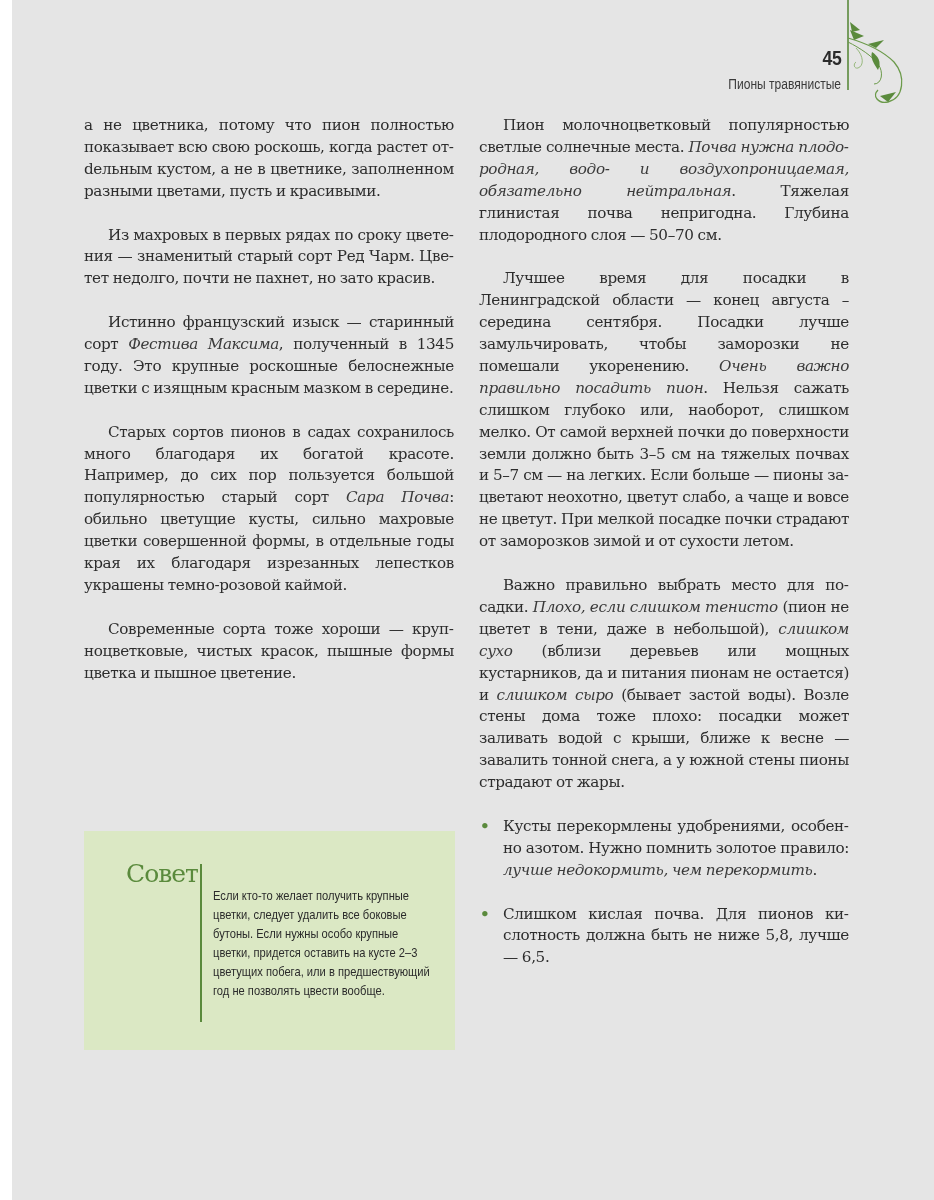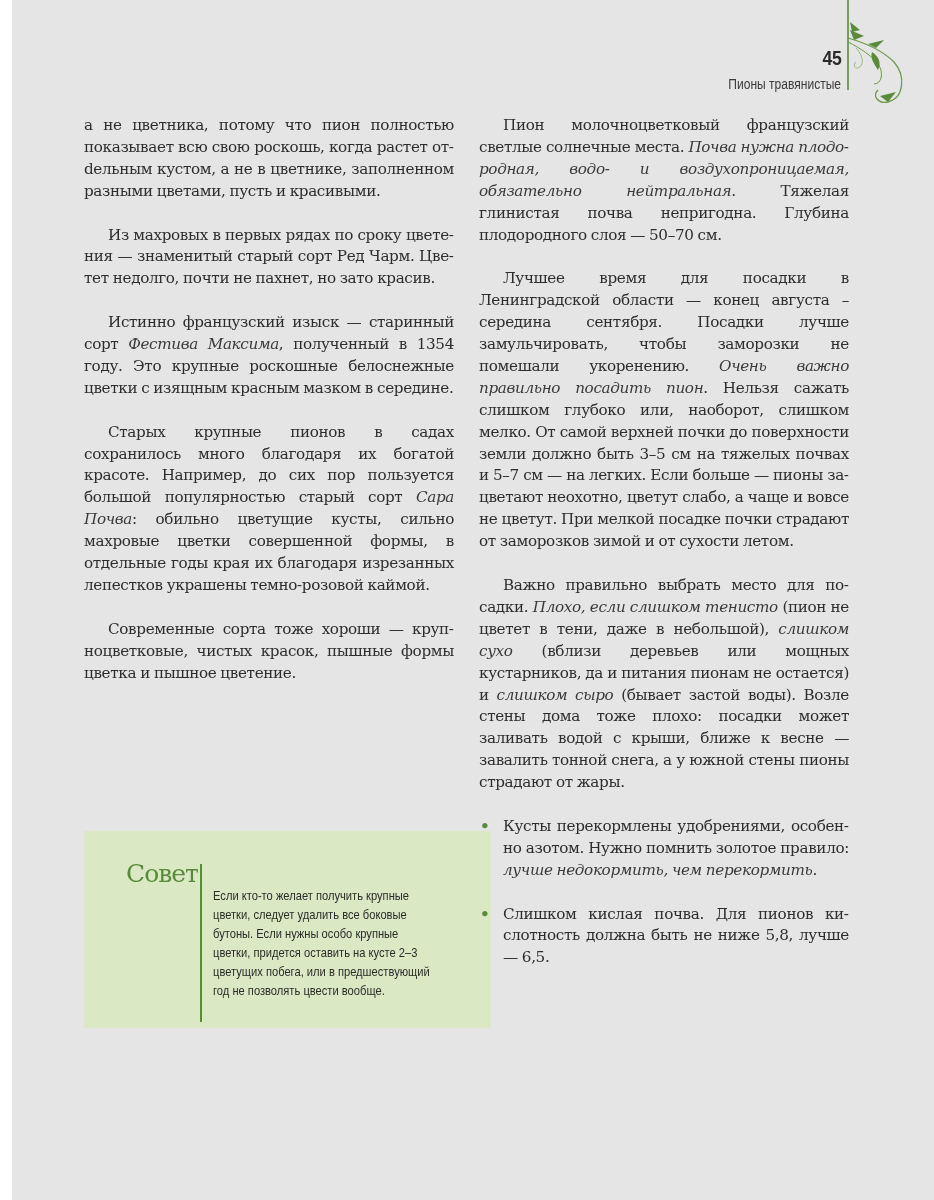--- a/index.html
+++ b/index.html
@@ -26,23 +26,22 @@
   .col-left { left: 72px; width: 370px; }
   .col-right { left: 467px; width: 370px; }
   .col p { margin: 0 0 21.9px 0; text-indent: 24px; letter-spacing: -0.35px; word-spacing: -0.5px; hyphens: manual; }
   .col p.noindent { text-indent: 0; }
   .col em { font-style: italic; color: #3a3a3a; }
 
   .bullet { position: relative; padding-left: 24px; margin: 0 0 21.9px 0; letter-spacing: -0.35px; word-spacing: -0.5px; text-align: justify; }
   .bullet-dot { position: absolute; left: 1px; top: 0; color: #5a8a3c; font-weight: bold; }
 
   .tip-box {
-    position: absolute; left: 72px; top: 831px; width: 371px; height: 197px;
+    position: absolute; left: 72px; top: 831px; width: 371px; height: 219px;
     background: #dbe8c4;
-    padding-left: 36px;
   }
   .tip-title {
     position: absolute; left: 42px; top: 28px;
     font-family: "DejaVu Serif", serif; font-size: 25px; color: #5a8a3c; letter-spacing: -1px;
   }
   .tip-rule { position: absolute; left: 116px; top: 33px; width: 2px; height: 158px; background: #5a8a3c; }
   .tip-text {
     position: absolute; left: 129px; top: 56px; width: 230px;
     font-family: "Liberation Sans", sans-serif; font-size: 12.4px; line-height: 19px; color: #2b2b2b;
     transform: scaleX(0.9); transform-origin: left top; width: 250px;
@@ -64,33 +63,33 @@
     <path d="M8 22 L 18 30 L 10 32 Z" fill="#5a8a3c"></path>
     <path d="M8 30 L 22 36 L 12 40 Z" fill="#5a8a3c"></path>
     <path d="M26 44 L 42 40 L 34 48 Z" fill="#5a8a3c"></path>
     <path d="M30 52 C 36 56, 40 62, 36 70 C 32 64, 28 58, 30 52 Z" fill="#5a8a3c"></path>
     <path d="M38 96 L 54 92 L 46 102 Z" fill="#5a8a3c"></path>
   </svg>
 
   <div class="col col-left">
     <p class="noindent"><span>а не цветника, потому что пион полностью показывает всю свою роскошь, когда растет от­dельным кустом, а не в цветнике, заполненном разными цветами, пусть и красивыми.</span></p>
     <p><span>Из махровых в первых рядах по сроку цвете­ния — знаменитый старый сорт Ред Чарм. Цве­тет недолго, почти не пахнет, но зато красив.</span></p>
-    <p><span>Истинно французский изыск — старинный сорт </span><em>Фестива Максима</em><span>, полученный в 1354 году. Это крупные роскошные белоснежные цветки с изящным красным мазком в середине.</span></p>
-    <p><span>Старых крупные пионов в садах сохранилось много благодаря их богатой красоте. Например, до сих пор пользуется большой популярностью старый сорт </span><em>Сара Почва</em><span>: обильно цветущие кусты, сильно махровые цветки совершенной формы, в отдельные годы края их благодаря изрезанных лепестков украшены темно-розо­вой каймой.</span></p>
+    <p><span>Истинно французский изыск — старинный сорт </span><em>Фестива Максима</em><span>, полученный в 1345 году. Это крупные роскошные белоснежные цветки с изящным красным мазком в середине.</span></p>
+    <p><span>Старых сортов пионов в садах сохранилось много благодаря их богатой красоте. Например, до сих пор пользуется большой популярностью старый сорт </span><em>Сара Почва</em><span>: обильно цветущие кусты, сильно махровые цветки совершенной формы, в отдельные годы края их благодаря изрезанных лепестков украшены темно-розо­вой каймой.</span></p>
     <p><span>Современные сорта тоже хороши — круп­ноцветковые, чистых красок, пышные формы цветка и пышное цветение.</span></p>
   </div>
 
   <div class="tip-box">
     <div class="tip-title">Совет</div>
     <div class="tip-rule"></div>
     <div class="tip-text">Если кто-то желает получить круп­ные цветки, следует удалить все боковые бутоны. Если нужны особо крупные цветки, придется оставить на кусте 2–3 цветущих побега, или в предшествующий год не позво­лять цвести вообще.</div>
   </div>
 
   <div class="col col-right">
-    <p><span>Пион молочноцветковый французский светлые солнечные места. </span><em>Почва нужна плодо­родная, водо- и воздухопроницаемая, обязатель­но нейтральная</em><span>. Тяжелая глинистая почва непригодна. Глубина плодородного слоя — 50–70 см.</span></p>
+    <p><span>Пион молочноцветковый популярностью светлые солнечные места. </span><em>Почва нужна плодо­родная, водо- и воздухопроницаемая, обязатель­но нейтральная</em><span>. Тяжелая глинистая почва непригодна. Глубина плодородного слоя — 50–70 см.</span></p>
     <p><span>Лучшее время для посадки в Ленинградской области — конец августа – середина сентяб­ря.  Посадки лучше замульчировать, чтобы заморозки не помешали укоренению. </span><em>Очень важно правильно посадить пион</em><span>. Нельзя сажать слишком глубоко или, наоборот, слишком мелко. От самой верхней почки до поверхности земли должно быть 3–5 см на тяжелых почвах и 5–7 см — на легких. Если больше — пионы за­цветают неохотно, цветут слабо, а чаще и вовсе не цветут. При мелкой посадке почки страдают от заморозков зимой и от сухости летом.</span></p>
     <p><span>Важно правильно выбрать место для по­садки. </span><em>Плохо, если слишком тенисто</em><span> (пион не цветет в тени, даже в небольшой), </span><em>слишком сухо</em><span> (вблизи деревьев или мощных кустарников, да и питания пионам не остается) и </span><em>слишком сыро</em><span> (бывает застой воды). Возле стены дома тоже плохо: посадки может заливать водой с крыши, ближе к весне — завалить тонной снега, а у южной стены пионы страдают от жары.</span></p>
 
     <div class="bullet">
       <span class="bullet-dot">•</span><span>Кусты перекормлены удобрениями, особен­но азотом. Нужно помнить золотое правило: </span><em>лучше недокормить, чем перекормить</em><span>.</span>
     </div>
     <div class="bullet">
       <span class="bullet-dot">•</span><span>Слишком кислая почва. Для пионов ки­слотность должна быть не ниже 5,8, луч­ше — 6,5.</span>
     </div>
   </div>

